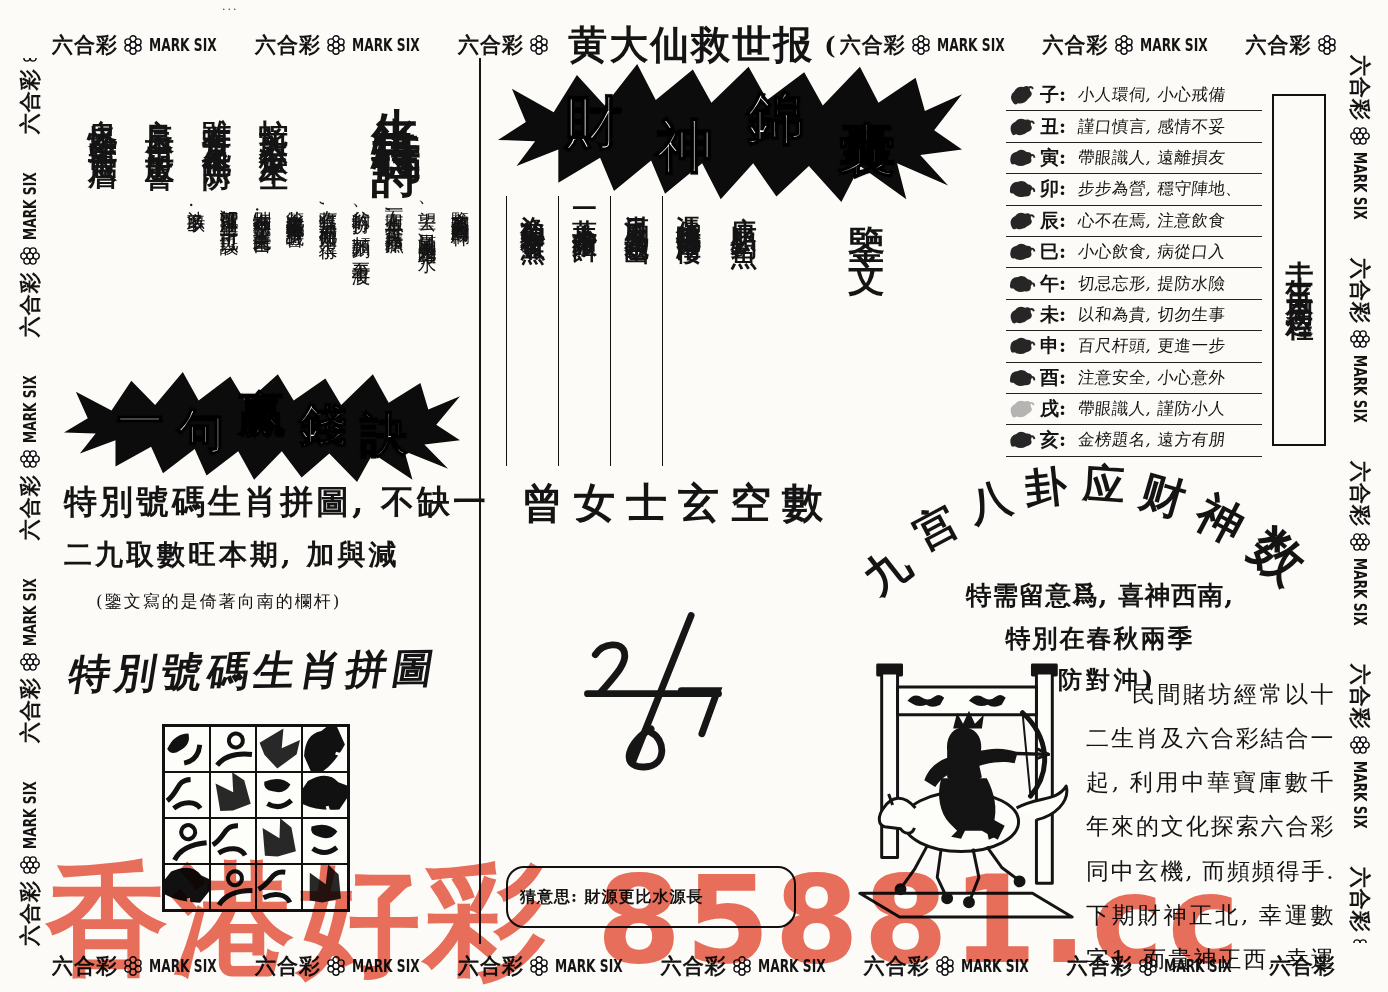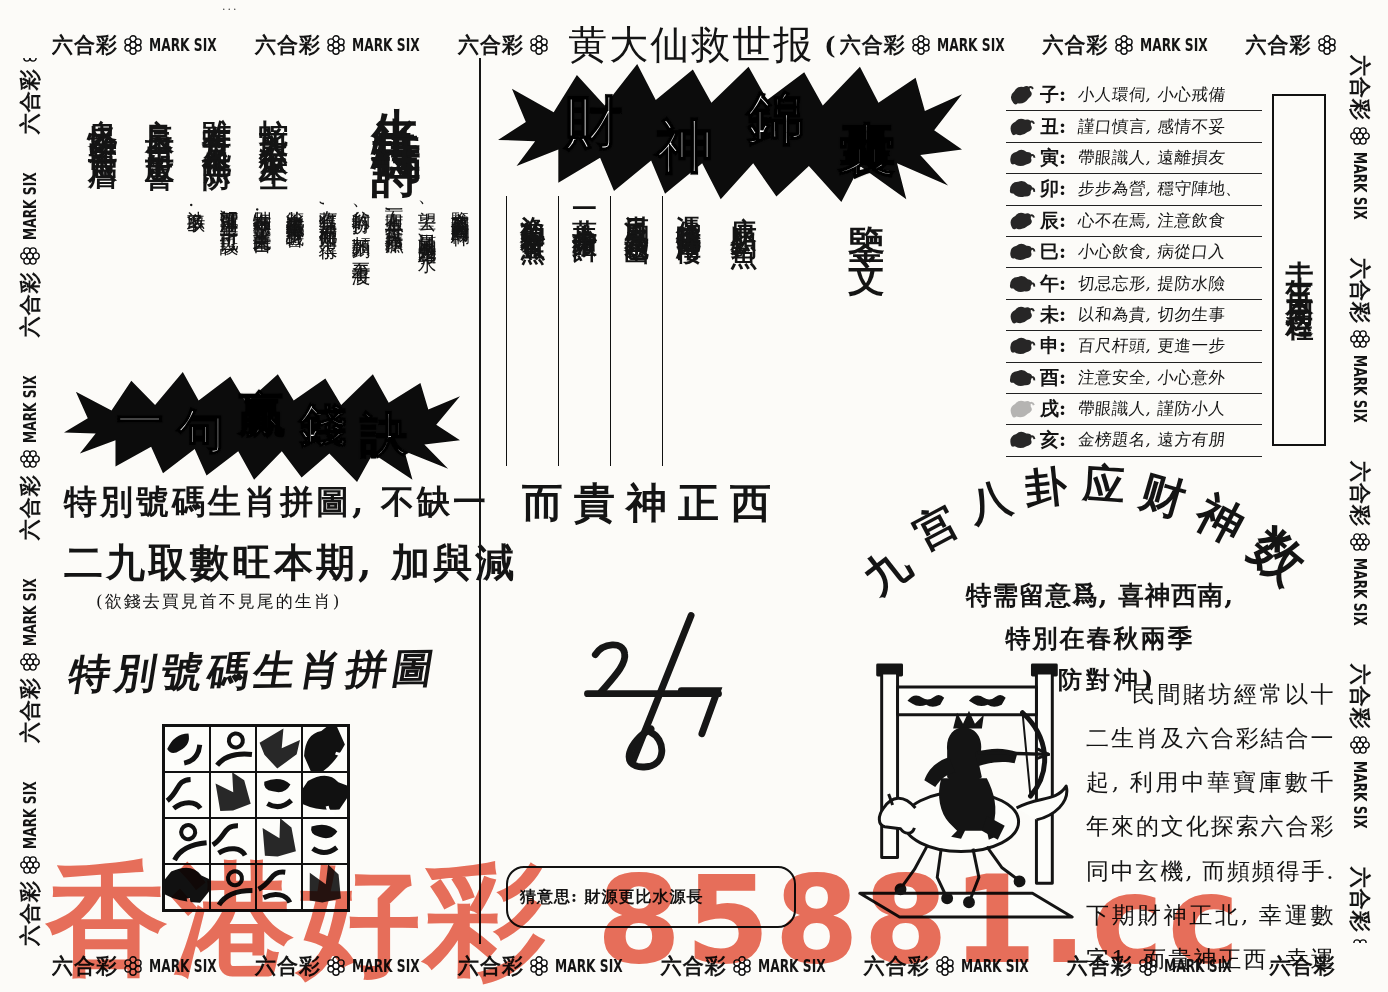--- a/index.html
+++ b/index.html
@@ -12,21 +12,21 @@
   .ben{font-family:"DejaVu Sans","Liberation Sans",sans-serif;font-weight:800;font-size:17px;
        display:inline-block;transform:scaleX(.72);transform-origin:left;margin-left:1px;}
   .fl{width:20px;height:20px;margin:0 5px;flex:0 0 auto;}
   #border-top{top:24px;left:52px;right:46px;height:42px;}
   #border-bottom{top:946px;left:52px;right:46px;height:40px;}
   #border-left{top:58px;left:8px;width:888px;height:44px;transform-origin:0 0;
                transform:rotate(-90deg) translateX(-888px);}
   #border-right{top:55px;left:1382px;width:888px;height:44px;transform-origin:0 0;
                 transform:rotate(90deg);}
   .bpat{display:flex;overflow:hidden;flex:1 1 auto;min-width:0;}
-  #page-title{font-family:"DejaVu Sans","Liberation Sans",sans-serif;font-weight:400;font-size:39px;
+  #page-title{font-family:"DejaVu Sans","Liberation Sans",sans-serif;font-weight:700;font-size:39px;
               margin:0 10px 0 14px;white-space:nowrap;letter-spacing:2px;}
   #paren{font-size:24px;font-weight:700;margin-right:4px;}
   #artifact-dots{position:absolute;left:222px;top:0px;font-size:11px;letter-spacing:2px;color:#444;}
   
   #main-divider{position:absolute;left:479px;top:58px;width:2px;height:886px;background:#161616;}
   
   #poem-title{position:absolute;right:958px;top:68px;height:312px;writing-mode:vertical-rl;
               font-size:49px;font-weight:700;letter-spacing:10px;}
   #poem-cols{position:absolute;right:1094px;top:96px;height:290px;writing-mode:vertical-rl;
              font-size:29px;font-weight:600;}
@@ -39,21 +39,21 @@
       36% 94%,33% 70%,25% 92%,22% 68%,13% 86%,13% 62%,4% 74%,8% 56%);}
   .burst-text{position:absolute;inset:0;display:flex;align-items:center;justify-content:center;gap:14px;}
   .burst-ch{color:#fff;font-weight:900;-webkit-text-stroke:1.5px #000;
             text-shadow:0 0 2px #000;display:inline-block;}
   #burst-win{left:64px;top:372px;width:396px;height:110px;}
   #burst-win .burst-ch{font-size:47px;}
   #burst-caishen{left:498px;top:64px;width:464px;height:138px;}
   #burst-caishen .burst-text{gap:34px;}
   #burst-caishen .burst-ch{font-size:57px;}
   #win-line1{position:absolute;left:64px;top:480px;font-size:33px;font-weight:600;letter-spacing:3px;}
-  #win-line2{position:absolute;left:64px;top:536px;font-size:39px;font-weight:600;letter-spacing:3px;}
+  #win-line2{position:absolute;left:64px;top:536px;font-size:28px;font-weight:600;letter-spacing:3px;}
   #win-note{position:absolute;left:96px;top:590px;font-size:17px;letter-spacing:2px;}
   #puzzle-title{position:absolute;left:70px;top:644px;font-family:"DejaVu Sans","Liberation Sans",sans-serif;
                 font-weight:900;font-size:41px;letter-spacing:5px;transform:skewX(-10deg) rotate(-1deg);}
   #puzzle-grid{position:absolute;left:162px;top:724px;display:grid;
                grid-template-columns:repeat(4,46px);grid-template-rows:repeat(4,46px);
                border:2.5px solid #111;}
   .pcell{border:1.5px solid #111;background:#fdfdfa;overflow:hidden;}
   .pcell svg{display:block;width:100%;height:100%;}
   
   #jian-block{position:absolute;right:438px;top:196px;height:270px;writing-mode:vertical-rl;}
@@ -425,21 +425,21 @@
     <div class="burst-text">
         <span class="burst-ch" style="transform:translateY(-6px)">一</span>
         <span class="burst-ch" style="transform:translateY(4px)">句</span>
         <span class="burst-ch" style="transform:translateY(-12px)">贏</span>
         <span class="burst-ch" style="transform:translateY(-2px)">錢</span>
         <span class="burst-ch" style="transform:translateY(8px)">訣</span>
       </div>
   </div>
   <div id="win-line1">特別號碼生肖拼圖, 不缺一</div>
   <div id="win-line2">二九取數旺本期, 加與減</div>
-  <div id="win-note">(欲錢去買見首不見尾的生肖)</div>
+  <div id="win-note">(鑒文寫的是倚著向南的欄杆)</div>
 
   <div id="puzzle-title">特別號碼生肖拼圖</div>
   <div id="puzzle-grid">
       <div class="pcell">
         <svg viewBox="0 0 44 44">
           <g transform="rotate(-45 22 22)">
             <path d="M8,8 Q24,2 34,12 Q28,22 16,18 Q6,16 8,8 Z" fill="#111"></path>
             <path d="M10,30 q12,8 24,-2" stroke="#111" stroke-width="5" fill="none"></path>
           </g>
         </svg>
@@ -569,21 +569,21 @@
       </div>
   </div>
 
   <div id="jian-block">
     <div id="jian-title">鑒文</div>
     <div id="jian-sub">康順釣魚</div>
     <div id="verse"><div class="verse-col">憑伴晚眺倚南樓</div><div class="verse-col">滿目風光景色幽</div><div class="verse-col">一葉小舟頻下餌</div><div class="verse-col">漁翁釣得有魚無</div></div>
     <div id="commentary"><div class="comm-col">鑒文寫的是倚著向南的欄杆</div><div class="comm-col">望去、滿目的風光景色幽雅,水</div><div class="comm-col">面上有一葉小舟,只見康順作漁</div><div class="comm-col">翁的打扮、頻頻下釣、至于有沒</div><div class="comm-col">有收獲,那就不得而知了.求得</div><div class="comm-col">此簽者流年平穩中有少許機會,</div><div class="comm-col">特別在春秋兩季.事業先輩自己,</div><div class="comm-col">旣可渾渾噩噩過一年,也可以設</div><div class="comm-col">法多爭取.</div></div>
   </div>
 
-  <div id="xuankong-title">而貴神正西</div>
+  <div id="xuankong-title">曾女士玄空數</div>
 
   <div id="hand-glyph">
     <svg width="245" height="262" viewBox="0 0 250 268" fill="none" stroke="#161616" stroke-linecap="round">
       <path d="M44,64 C52,52 72,50 74,63 C76,74 62,88 50,102" stroke-width="7"></path>
       <path d="M36,104 L170,104" stroke-width="7"></path>
       <path d="M142,24 L82,174" stroke-width="7"></path>
       <path d="M101,140 C78,152 68,180 94,179 C118,178 116,150 100,143" stroke-width="7"></path>
       <path d="M132,101 L169,101 L153,145" stroke-width="7"></path>
     </svg>
   </div>

